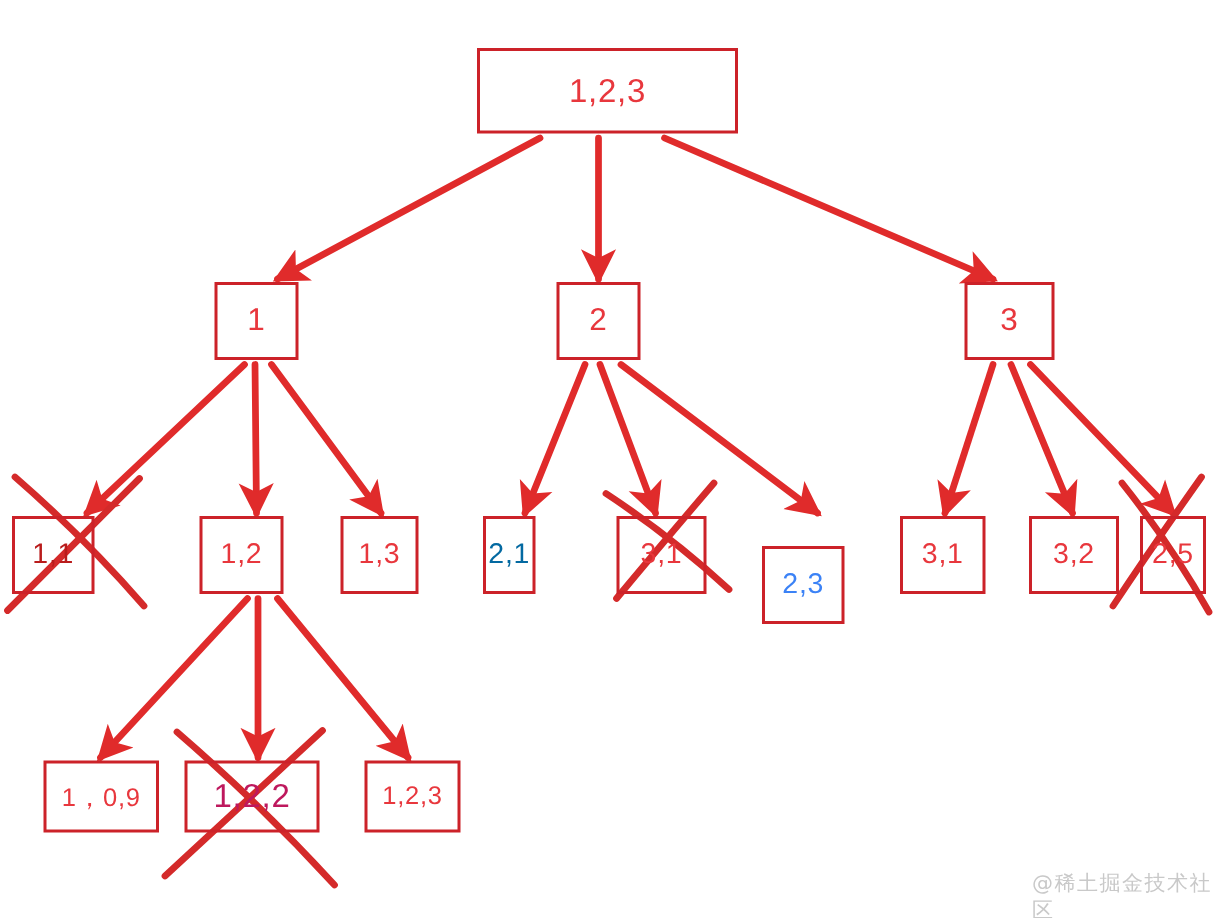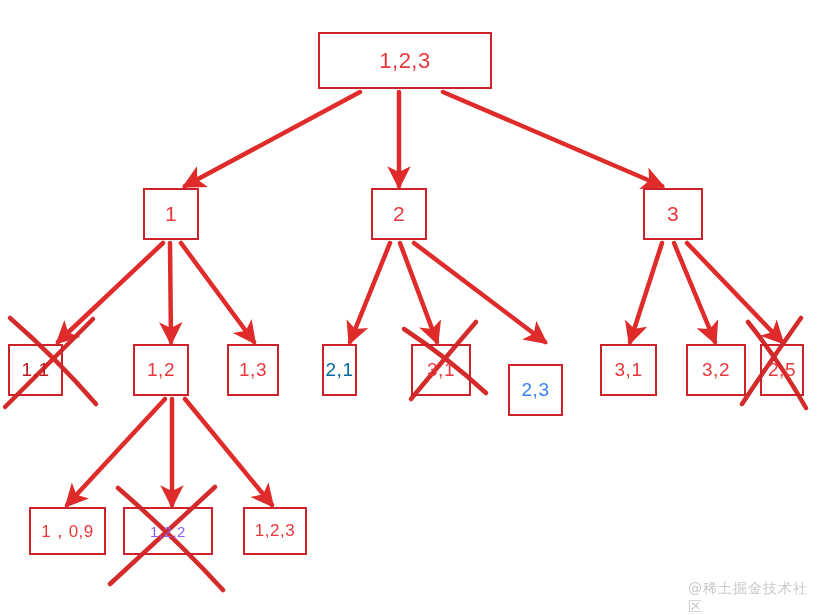--- a/index.html
+++ b/index.html
@@ -98,19 +98,19 @@
       <div class="node" style="left: 8px; top: 344px; width: 55px; height: 52px; font-size: 19px; border-color: rgb(204, 34, 41); color: #b91c1c;">1,1</div>
       <div class="node" style="left: 133px; top: 344px; width: 56px; height: 52px; font-size: 19px; border-color: rgb(204, 34, 41); color: rgb(232, 55, 61);">1,2</div>
       <div class="node" style="left: 227px; top: 344px; width: 52px; height: 52px; font-size: 19px; border-color: rgb(204, 34, 41); color: rgb(232, 55, 61);">1,3</div>
       <div class="node" style="left: 322px; top: 344px; width: 35px; height: 52px; font-size: 19px; border-color: rgb(204, 34, 41); color: #0369a1;">2,1</div>
       <div class="node" style="left: 411px; top: 344px; width: 60px; height: 52px; font-size: 19px; border-color: rgb(204, 34, 41); color: rgb(232, 55, 61);">3,1</div>
       <div class="node" style="left: 508px; top: 364px; width: 55px; height: 52px; font-size: 19px; border-color: rgb(204, 34, 41); color: #3b82f6;">2,3</div>
       <div class="node" style="left: 600px; top: 344px; width: 57px; height: 52px; font-size: 19px; border-color: rgb(204, 34, 41); color: rgb(232, 55, 61);">3,1</div>
       <div class="node" style="left: 686px; top: 344px; width: 60px; height: 52px; font-size: 19px; border-color: rgb(204, 34, 41); color: rgb(232, 55, 61);">3,2</div>
       <div class="node" style="left: 760px; top: 344px; width: 44px; height: 52px; font-size: 19px; border-color: rgb(204, 34, 41); color: rgb(232, 55, 61);">2,5</div>
       <div class="node" style="left: 29px; top: 507px; width: 77px; height: 48px; font-size: 17px; border-color: rgb(204, 34, 41); color: rgb(232, 55, 61);">1，0,9</div>
-      <div class="node" style="left: 123px; top: 507px; width: 90px; height: 48px; font-size: 15px; border-color: rgb(204, 34, 41); color: #8b5cf6; text-align: right;">1,2,2</div>
+      <div class="node" style="left: 123px; top: 507px; width: 90px; height: 48px; font-size: 22px; border-color: rgb(204, 34, 41); color: #be185d; text-align: right;">1,2,2</div>
       <div class="node" style="left: 243px; top: 507px; width: 64px; height: 48px; font-size: 17px; border-color: rgb(204, 34, 41); color: rgb(232, 55, 61);">1,2,3</div>
     </div>
 
   <div class="watermark" style="left: 650px; top: 580px; color: rgb(201, 201, 201);">@稀土掘金技术社区</div>
 
 </div>
 
 </body></html>

